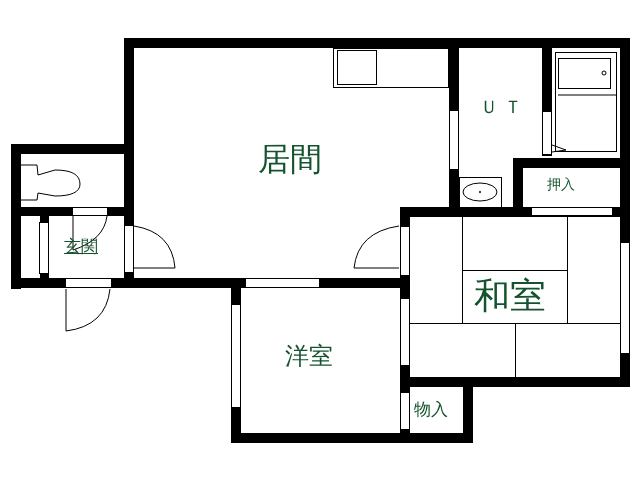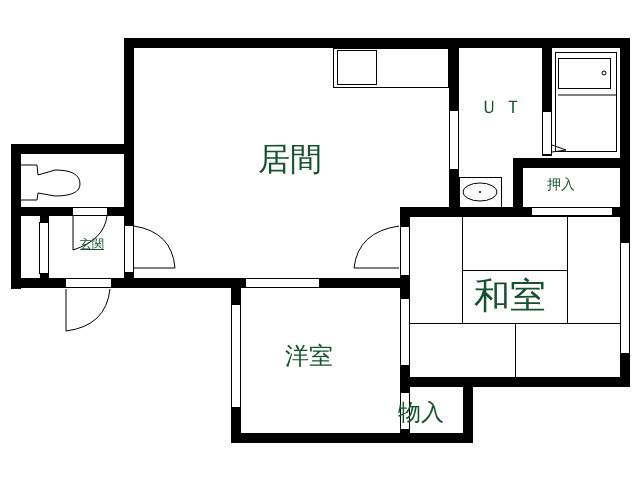--- a/index.html
+++ b/index.html
@@ -100,19 +100,19 @@
     <circle cx="480" cy="192" r="1" fill="#000"></circle>
 
     <circle cx="604" cy="73" r="2" fill="none" stroke="#000" stroke-width="1"></circle>
     <line x1="558" y1="95" x2="617" y2="95" stroke="#000" stroke-width="1"></line>
 
     <path d="M552 145 L566 150 L552 152" fill="none" stroke="#000" stroke-width="1"></path>
   </svg>
 
   <div class="lbl" style="left:250px;top:143px;font-size:32px;margin-left:8px;">居間</div>
   <div class="lbl" style="left:480px;top:98px;font-size:18px;letter-spacing:6px;">ＵＴ</div>
-  <div class="lbl" style="left:80px;top:238px;font-size:12px;text-decoration:underline;">玄関</div>
+  <div class="lbl" style="left:64px;top:238px;font-size:17px;text-decoration:underline;">玄関</div>
   <div class="lbl" style="left:285px;top:344px;font-size:24px;">洋室</div>
   <div class="lbl" style="left:474px;top:278px;font-size:36px;">和室</div>
   <div class="lbl" style="left:547px;top:177px;font-size:14px;">押入</div>
-  <div class="lbl" style="left:398px;top:401px;font-size:23px;">物入</div>
+  <div class="lbl" style="left:414px;top:401px;font-size:17px;">物入</div>
 
 </div>
 
 </body></html>

